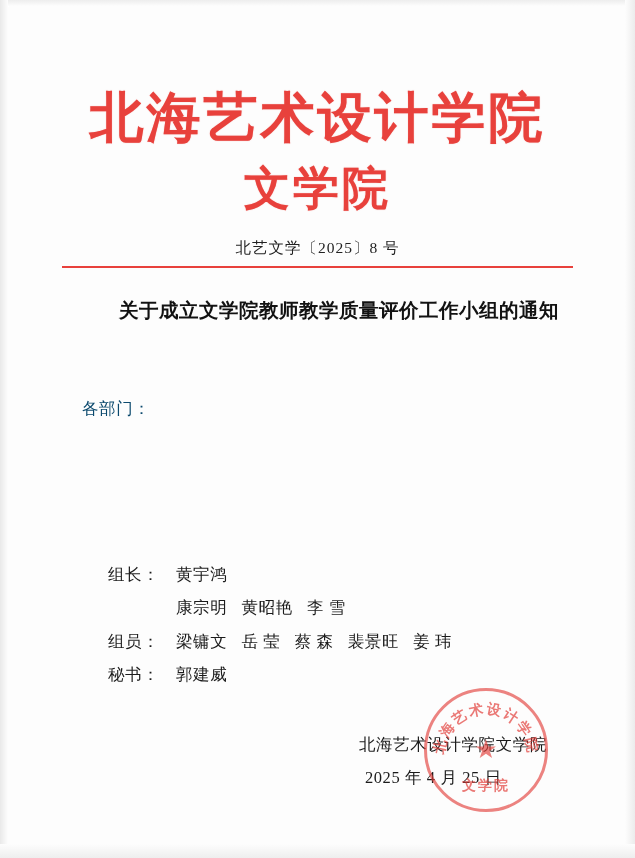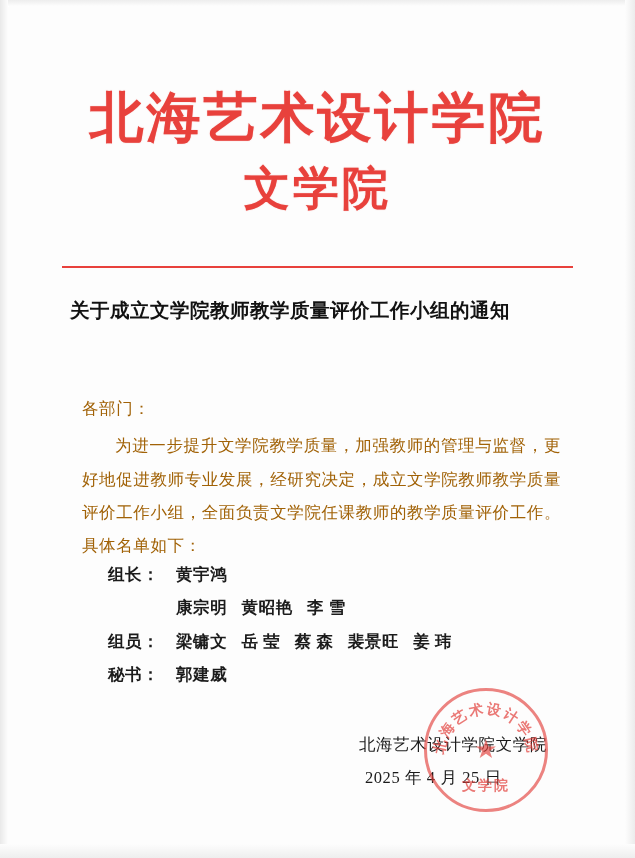--- a/index.html
+++ b/index.html
@@ -82,55 +82,54 @@
     right: 62px;
     height: 2px;
     background: #e8413c;
   }
 
   .title {
     position: absolute;
     top: 296px;
     left: 70px;
     right: 76px;
-    text-align: left;
+    text-align: right;
     font-weight: bold;
     font-size: 19.5px;
     line-height: 1.55;
     letter-spacing: 0.5px;
     color: #121212;
   }
 
   .body {
     position: absolute;
     top: 392px;
     left: 82px;
     right: 74px;
     font-size: 16.5px;
     line-height: 2.02;
-    color: #a16207;
+    color: #0c4a6e;
     letter-spacing: 0.6px;
   }
   .body .salutation { margin: 0 0 4px 0; }
   .body .para {
     margin: 0;
     text-indent: 2em;
     text-align: justify;
   }
 
   .roster {
     position: absolute;
     top: 558px;
     left: 108px;
     right: 74px;
     font-size: 16.5px;
     line-height: 2.02;
     color: #1b1b1b;
     letter-spacing: 0.6px;
-    font-weight: bold;
   }
   .roster-row { display: flex; align-items: baseline; }
   .roster-label { width: 68px; flex: 0 0 68px; }
   .roster-names { display: flex; }
   .roster-names span { white-space: pre; }
   .roster-row.cont .roster-label { visibility: hidden; }
 
   .signature {
     position: absolute;
     top: 728px;
@@ -191,28 +190,28 @@
   <div class="scan-edge-top"></div>
   <div class="scan-edge-left"></div>
   <div class="scan-edge-right"></div>
   <div class="scan-edge-bottom"></div>
 
   <div class="letterhead">
     <div class="line1">北海艺术设计学院</div>
     <div class="line2">文学院</div>
   </div>
 
+  <div class="docnum">北艺文学〔2025〕8 号</div>
 
   <div class="redrule"></div>
 
   <div class="title">关于成立文学院教师教学质量评价工作小组的通知</div>
 
   <div class="body">
     <p class="salutation">各部门：</p>
-    <p class="para">为进一步提升文学院教学质量，加强教师的管理与监督，更好地促进教师专业发展，经研究决定，成立文学院教师教学质量评价工作小组，全面负责文学院任课教师的教学质量评价工作。具体名单如下：</p>
   </div>
 
   <div class="roster">
     <div class="roster-row">
       <div class="roster-label">组长：</div>
       <div class="roster-names">
         <span>黄宇鸿</span>
       </div>
     </div>
     <div class="roster-row cont">

